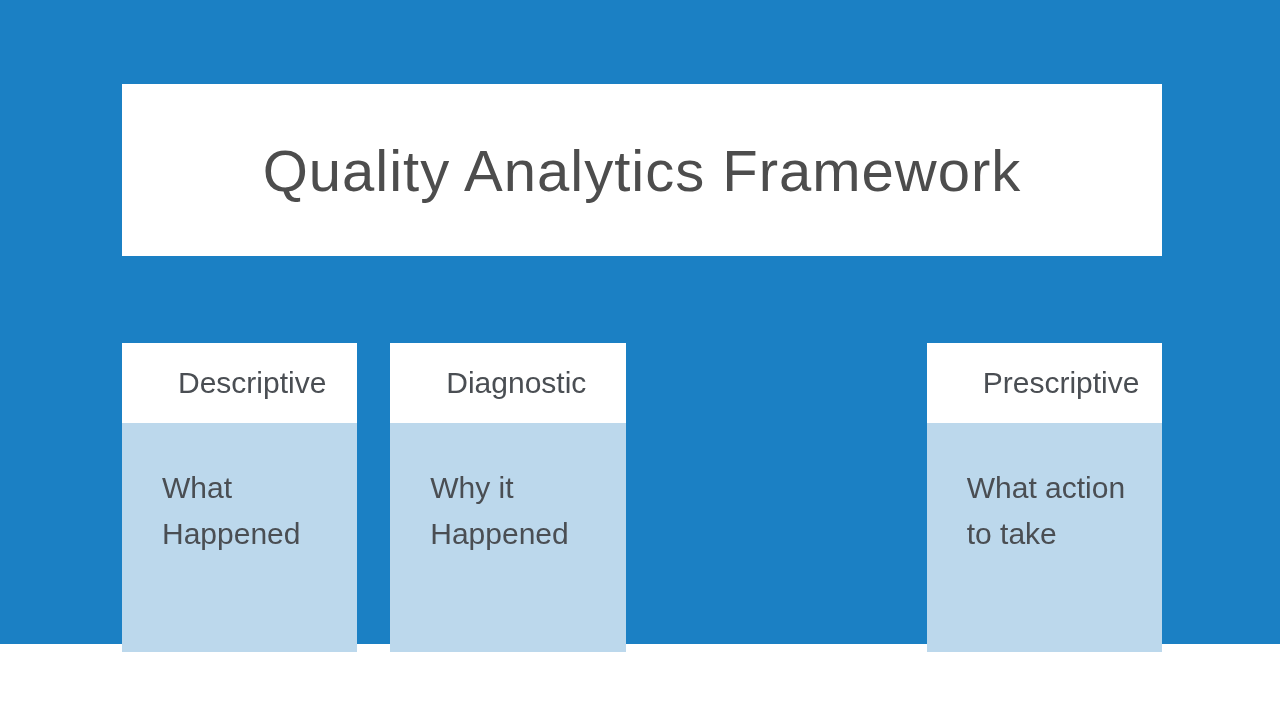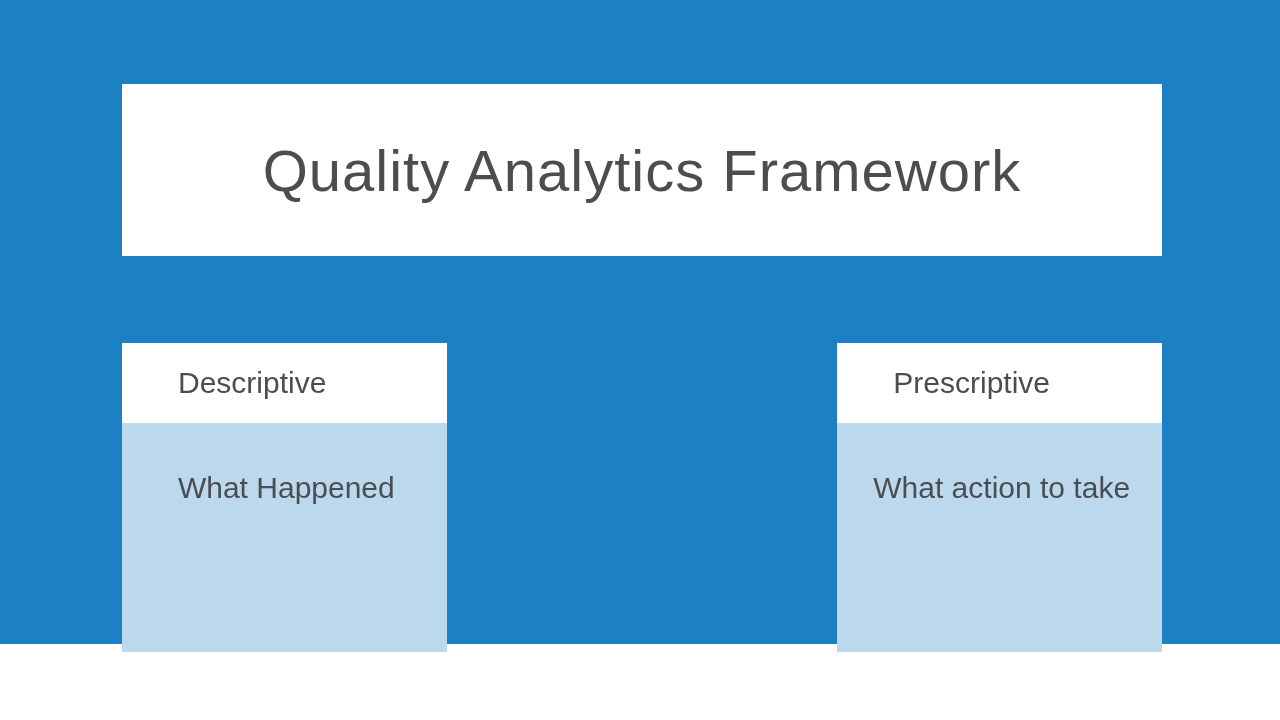--- a/index.html
+++ b/index.html
@@ -60,23 +60,22 @@
   .card-header-label {
     font-size: 30px;
     font-weight: 400;
     color: var(--card-text, #4A4E53);
     white-space: nowrap;
     margin-left: 32px;
   }
   .card-body {
     flex: 1 1 auto;
     background: var(--card-body-bg, #BCD8EC);
-    padding: 42px 20px 0 24px;
+    padding: 42px 20px 0 40px;
     box-sizing: border-box;
-    text-align: center;
   }
   .card-body-text {
     font-size: 30px;
     font-weight: 400;
     line-height: 46px;
     color: var(--card-text, #4A4E53);
   }
 </style>
 </head>
 <body>
@@ -91,20 +90,28 @@
 
     <div class="card">
       <div class="card-header">
         <span class="card-header-label">Descriptive</span>
       </div>
       <div class="card-body">
         <span class="card-body-text">What Happened</span>
       </div>
     </div>
 
+    <div class="card">
+      <div class="card-header">
+        <span class="card-header-label">Diagnostic</span>
+      </div>
+      <div class="card-body">
+        <span class="card-body-text">Why it Happened</span>
+      </div>
+    </div>
 
     <div class="card">
     </div>
 
     <div class="card">
       <div class="card-header">
         <span class="card-header-label">Prescriptive</span>
       </div>
       <div class="card-body">
         <span class="card-body-text">What action to take</span>

